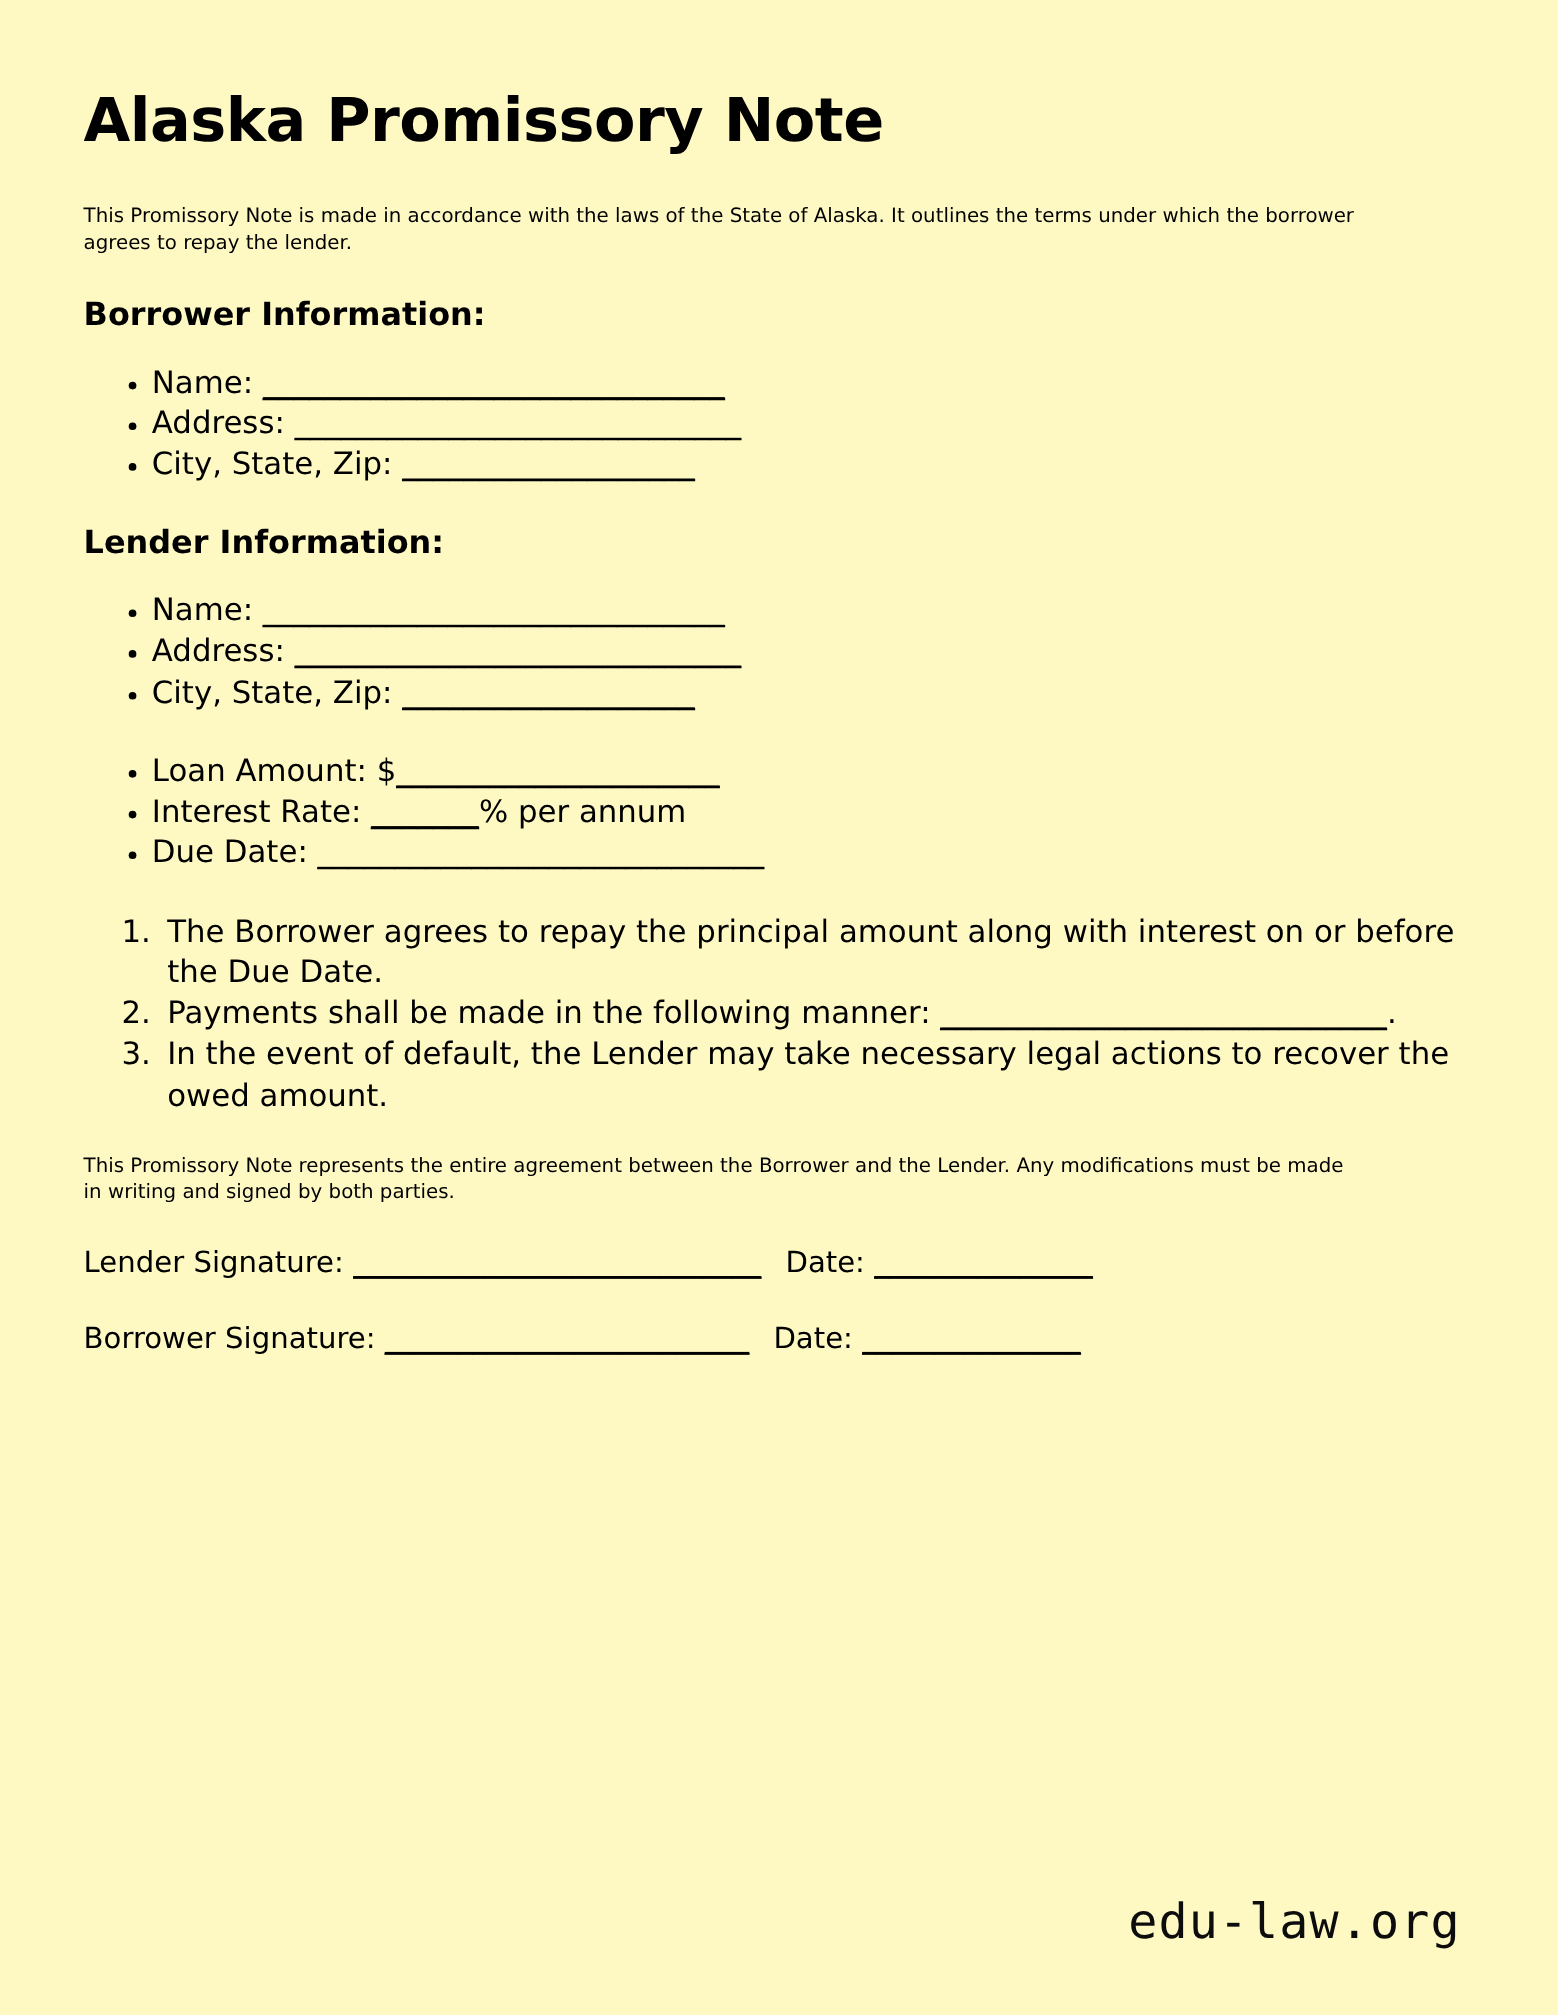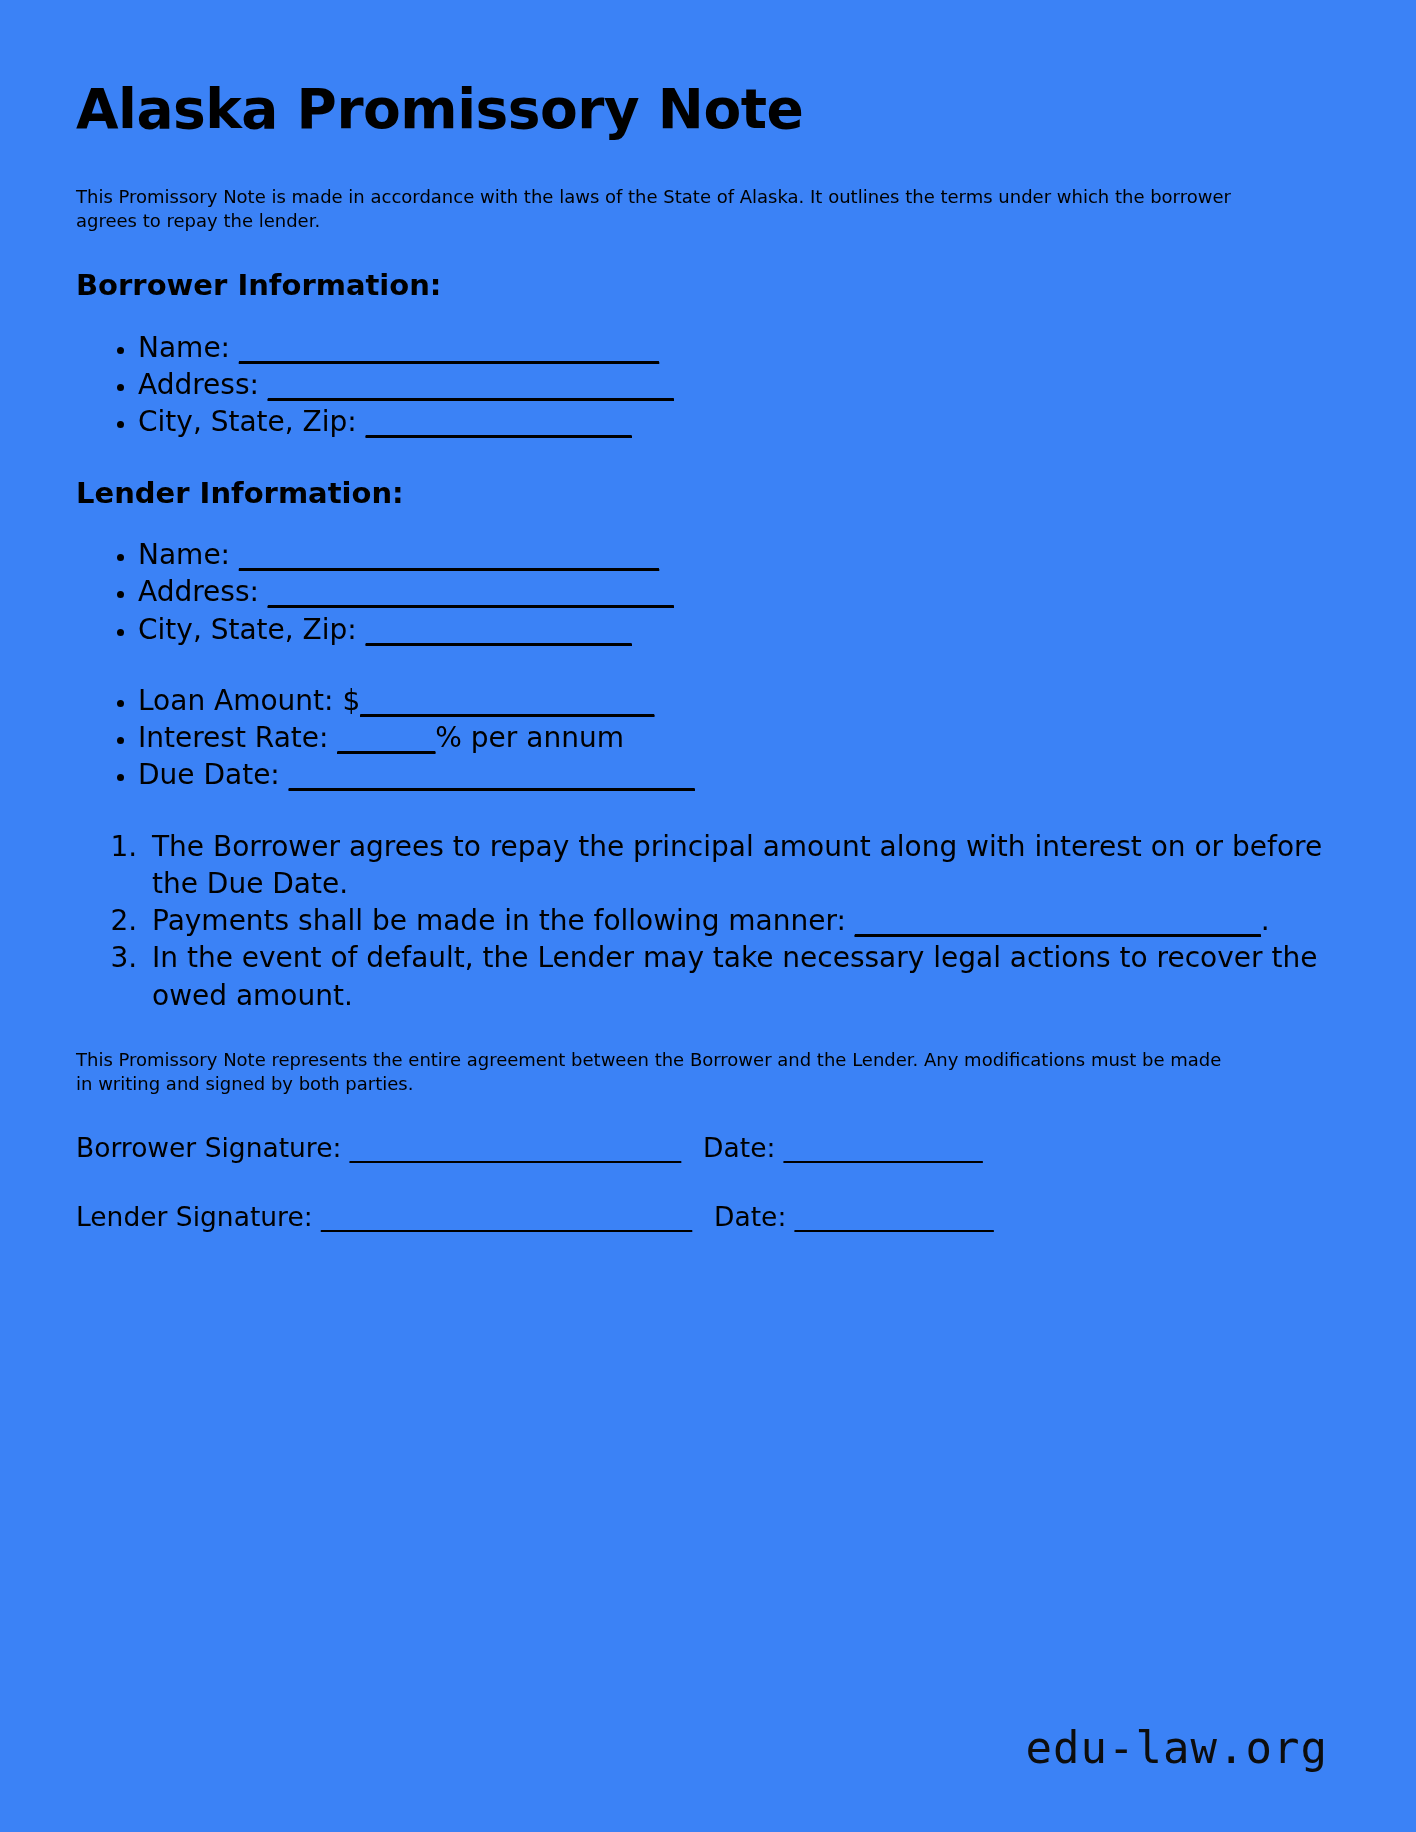--- a/index.html
+++ b/index.html
@@ -13,21 +13,21 @@
     position: relative;
     font-family: "DejaVu Sans", sans-serif;
     color: #000000;
     overflow: hidden;
   }
   .page {
     position: absolute;
     left: 0; top: 0;
     width: 1416px;
     height: 1832px;
-    background: #3b82f6;
+    background: #fef9c3;
     box-sizing: border-box;
     padding: 78px 90px 0 76px;
   }
   .doc-title {
     font-family: "DejaVu Sans", sans-serif;
     font-weight: bold;
     font-size: 55px;
     line-height: 1.15;
     letter-spacing: -0.5px;
     margin: 0 0 44px 0;
@@ -129,19 +129,19 @@
   <ol class="terms">
     <li><span>The Borrower agrees to repay the principal amount along with interest on or before the Due Date.</span><span class="blank"></span><span></span></li>
     <li><span>Payments shall be made in the following manner: </span><span class="blank">_____________________________</span><span>.</span></li>
     <li><span>In the event of default, the Lender may take necessary legal actions to recover the owed amount.</span><span class="blank"></span><span></span></li>
   </ol>
 
   <p class="para">This Promissory Note represents the entire agreement between the Borrower and the Lender. Any modifications must be made in writing and signed by both parties.</p>
 
 
   <div class="sig-block">
+    <div class="sig-row"><span>Lender Signature: </span><span class="blank">____________________________</span><span class="sig-gap"></span><span>Date: </span><span class="blank">_______________</span></div>
     <div class="sig-row"><span>Borrower Signature: </span><span class="blank">_________________________</span><span class="sig-gap"></span><span>Date: </span><span class="blank">_______________</span></div>
-    <div class="sig-row"><span>Lender Signature: </span><span class="blank">____________________________</span><span class="sig-gap"></span><span>Date: </span><span class="blank">_______________</span></div>
   </div>
 
   <div class="watermark">edu-law.org</div>
 
 </div>
 
 </body></html>

